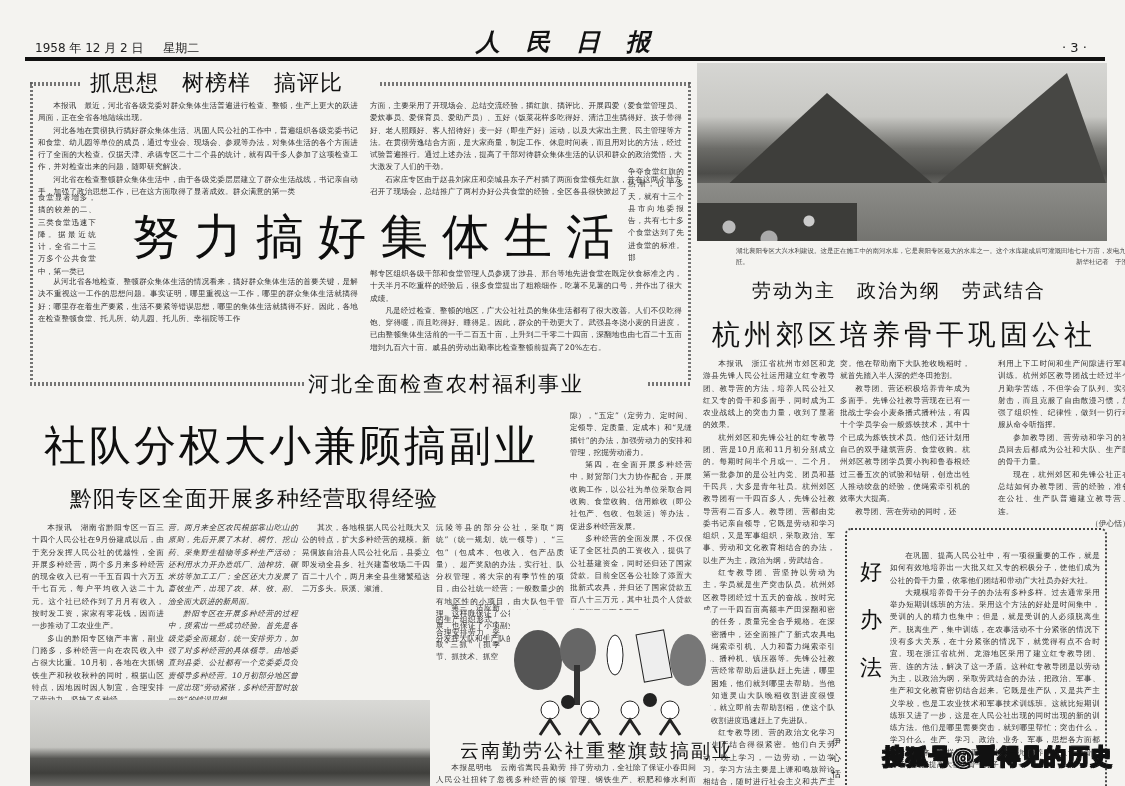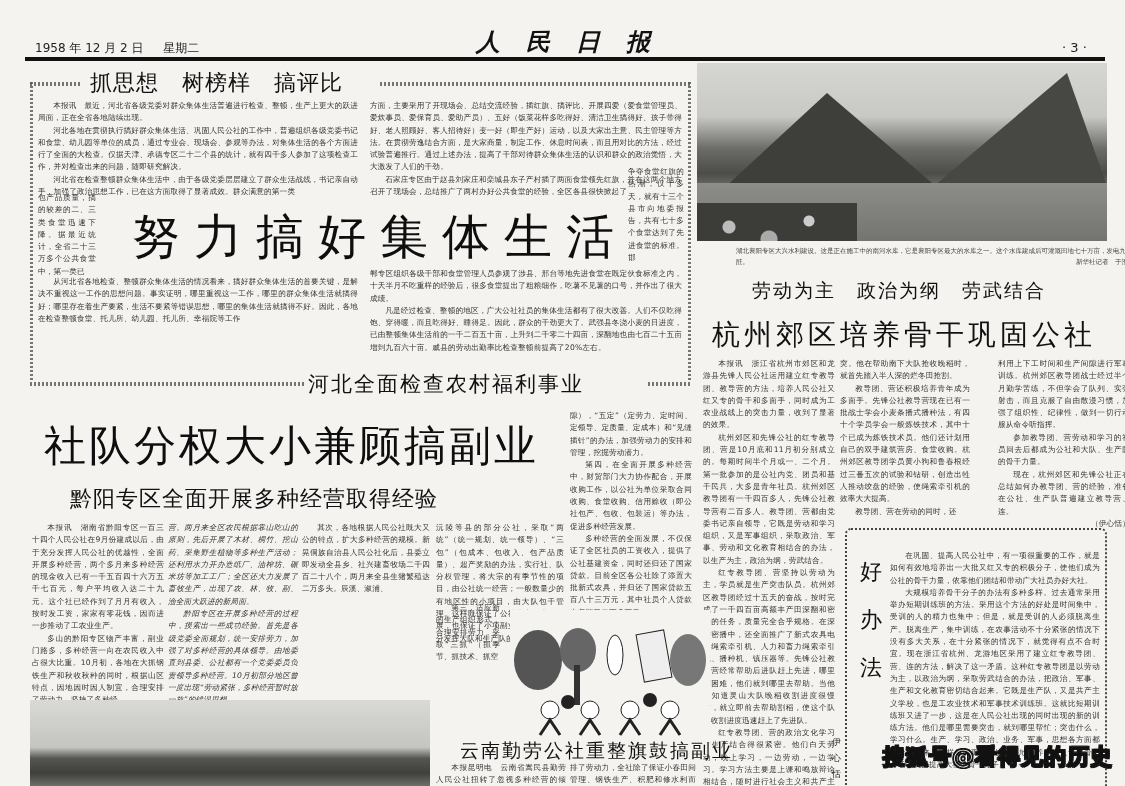--- a/index.html
+++ b/index.html
@@ -47,21 +47,21 @@
 <div class="abs wavy-h" style="left:30px; top:82px; width:50px;"></div>
 <div class="abs wavy-h" style="left:380px; top:82px; width:310px;"></div>
 <div class="abs hdr1">抓思想　树榜样　搞评比</div>
 
 <div class="abs body-text" style="left:38px; top:100px; width:320px;">
   <p>本报讯　最近，河北省各级党委对群众集体生活普遍进行检查、整顿，生产上更大的跃进局面，正在全省各地陆续出现。</p>
   <p>河北各地在贯彻执行搞好群众集体生活、巩固人民公社的工作中，普遍组织各级党委书记和食堂、幼儿园等单位的成员，通过专业会、现场会、参观等办法，对集体生活的各个方面进行了全面的大检查。仅据天津、承德专区二十二个县的统计，就有四千多人参加了这项检查工作，并对检查出来的问题，随即研究解决。</p>
   <p>河北省在检查整顿群众集体生活中，由于各级党委层层建立了群众生活战线，书记亲自动手，加强了政治思想工作，已在这方面取得了显著成效。群众满意的第一类</p>
 </div>
 <div class="abs body-text" style="left:38px; top:192px; width:58px;">
-  <p class="noind">包产品质量，搞的较差的二、三类食堂迅速下降。据最近统计，全省二十三万多个公共食堂中，第一类已</p>
+  <p class="noind">食堂显著增多，搞的较差的二、三类食堂迅速下降。据最近统计，全省二十三万多个公共食堂中，第一类已</p>
 </div>
 
 <div class="abs body-text" style="left:370px; top:100px; width:312px;">
   <p class="noind">方面，主要采用了开现场会、总结交流经验，插红旗、搞评比、开展四爱（爱食堂管理员、爱炊事员、爱保育员、爱助产员）、五好（饭菜花样多吃得好、清洁卫生搞得好、孩子带得好、老人照顾好、客人招待好）变一好（即生产好）运动，以及大家出主意、民主管理等方法。在贯彻劳逸结合方面，是大家商量，制定工作、休息时间表，而且用对比的方法，经过试验普遍推行。通过上述办法，提高了干部对待群众集体生活的认识和群众的政治觉悟，大大激发了人们的干劲。</p>
   <p>石家庄专区由于赵县刘家庄和栾城县东子产村插了两面食堂领先红旗，并在这两个地方召开了现场会，总结推广了两村办好公共食堂的经验，全区各县很快掀起了</p>
 </div>
 <div class="abs body-text" style="left:628px; top:166px; width:56px;">
   <p class="noind">争夺食堂红旗的热潮，仅十多天，就有十三个县市向地委报告，共有七十多个食堂达到了先进食堂的标准。邯</p>
 </div>
 

